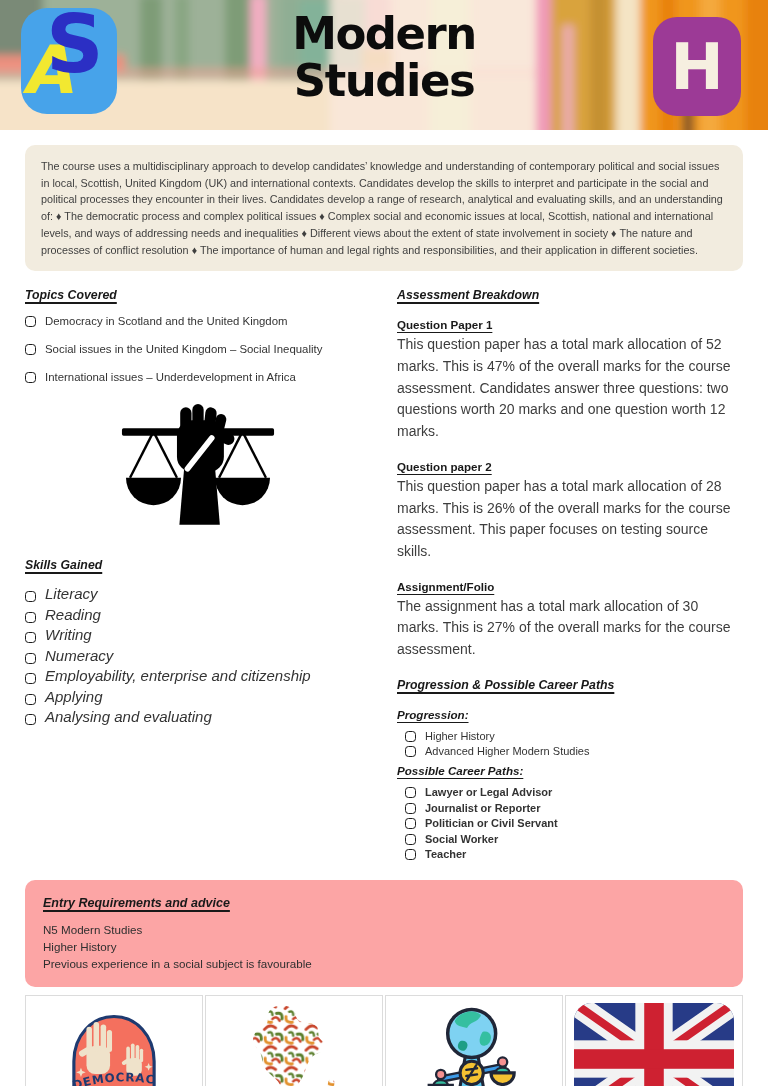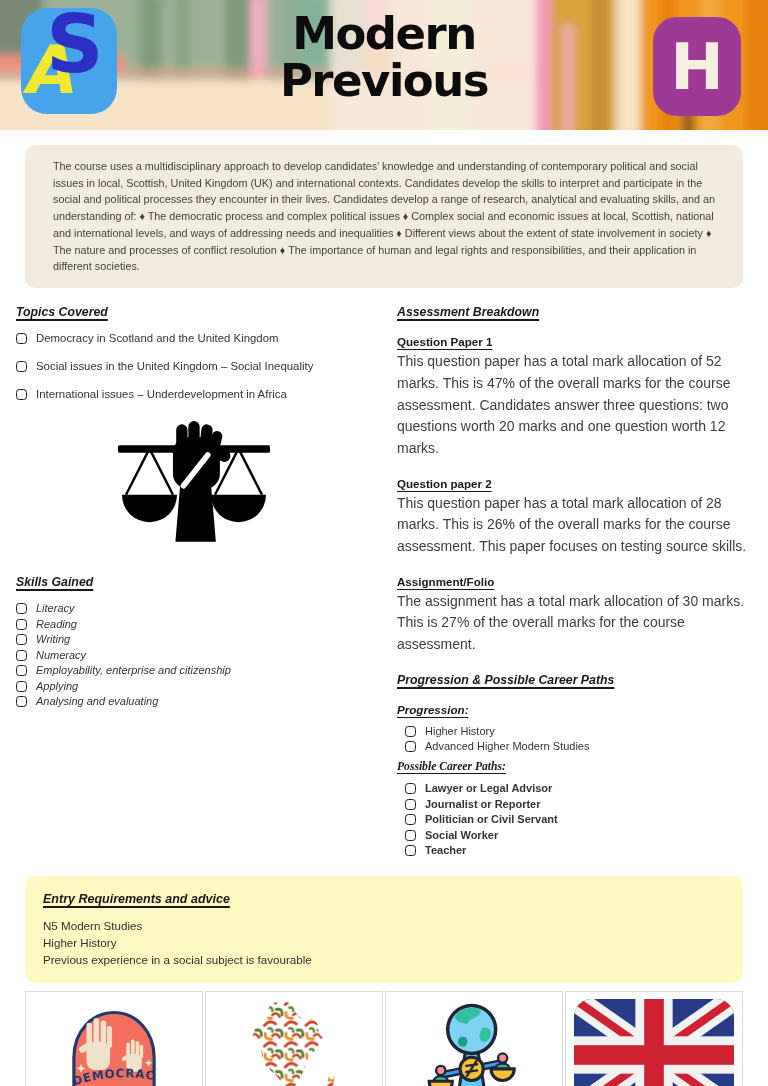--- a/index.html
+++ b/index.html
@@ -27,60 +27,60 @@
     position:absolute; right:27px; top:17px; width:88px; height:99px;
     background:#9c3a96; border-radius:24px; display:flex; align-items:center;
     justify-content:center; z-index:3;
   }
   .level-badge span { font-family:"DejaVu Sans",sans-serif; font-weight:800;
     font-size:64px; color:#f6efe0; }
 
   
   .intro-box {
     margin:15px 25px 0; background:#f2ecdf; border-radius:10px;
-    padding:13px 28px; min-height:110px;
+    padding:13px 16px; min-height:110px;
   }
   .intro-box p { font-size:10.8px; line-height:1.55; color:#3f3f3f; }
 
   
   .columns { display:grid; grid-template-columns:1fr 1fr; column-gap:26px;
-    padding:0 16px; margin-top:14px; align-items:start; }
+    padding:0 25px; margin-top:14px; align-items:start; }
   .sec-head {
     display:inline-block; font-size:12.3px; font-weight:bold; font-style:italic;
     color:#191919; text-decoration:underline; text-decoration-thickness:1.5px;
     text-underline-offset:3px; margin-bottom:13px;
   }
   .sub-head {
     display:inline-block; font-size:11.6px; font-weight:bold; color:#191919;
     text-decoration:underline; text-decoration-thickness:1.4px;
     text-underline-offset:2.5px; margin:0 0 3px;
   }
   .sub-head.it { font-style:italic; }
   .body-p { font-size:14px; line-height:1.55; margin:0 0 14px; color:#3d3d3d; }
 
   ul.cb-list { list-style:none; }
   li.cb-item { display:flex; align-items:flex-start; }
   .cb {
     width:11px; height:11px; border:1.7px solid #1c1c1c; border-radius:3.5px;
     flex:0 0 auto; margin-right:9px; margin-top:1px; background:#fff;
   }
   .topics-list li { margin-bottom:16px; font-size:11.4px; color:#333; }
-  .skills-list li { margin-bottom:3.5px; font-size:11px; font-style:italic; color:#333; }
+  .skills-list li { margin-bottom:3.5px; font-size:15px; font-style:italic; color:#333;align-items:flex-end; }
   .prog-list li, .career-list li { margin-bottom:3.5px; font-size:11px; color:#333; }
   .prog-list { margin:6px 0 4px 8px; }
   .career-list { margin:6px 0 0 8px;font-weight:bold; }
 
   .fist-wrap { text-align:center; margin:10px 0 14px; }
   .skills-block { margin-top:14px; }
   .prog-head { margin-top:4px; }
-  .sub-gap { margin-top:1px;font-family:Liberation Serif, serif; }
+  .sub-gap { margin-top:1px; }
 
   
   .entry-box {
-    margin:16px 25px 0; background:#fef9c3; border-radius:10px;
+    margin:16px 25px 0; background:#fca5a5; border-radius:10px;
     padding:13px 18px 14px; min-height:95px;
   }
   .entry-box .sec-head { font-size:12.5px; margin-bottom:11px; }
   .entry-box p { font-size:11.6px; line-height:1.5; color:#2f2f2f; }
 
   
   .gallery {
     margin:8px 25px 0; display:grid; grid-template-columns:repeat(4,1fr);
     gap:2px;
   }
@@ -131,21 +131,21 @@
       </g>
     </svg>
 
     <div class="logo">
       <span class="a">A</span>
       <span class="s">S</span>
     </div>
 
     <div class="title">
       <div>Modern</div>
-      <div>Previous</div>
+      <div>Studies</div>
     </div>
 
     <div class="level-badge">
       <span>H</span>
     </div>
   </div>
 
   <div class="intro-box">
     <p>The course uses a multidisciplinary approach to develop candidates’ knowledge and understanding of contemporary political and social issues in local, Scottish, United Kingdom (UK) and international contexts. Candidates develop the skills to interpret and participate in the social and political processes they encounter in their lives. Candidates develop a range of research, analytical and evaluating skills, and an understanding of: ♦ The democratic process and complex political issues ♦ Complex social and economic issues at local, Scottish, national and international levels, and ways of addressing needs and inequalities ♦ Different views about the extent of state involvement in society ♦ The nature and processes of conflict resolution ♦ The importance of human and legal rights and responsibilities, and their application in different societies.</p>
   </div>

